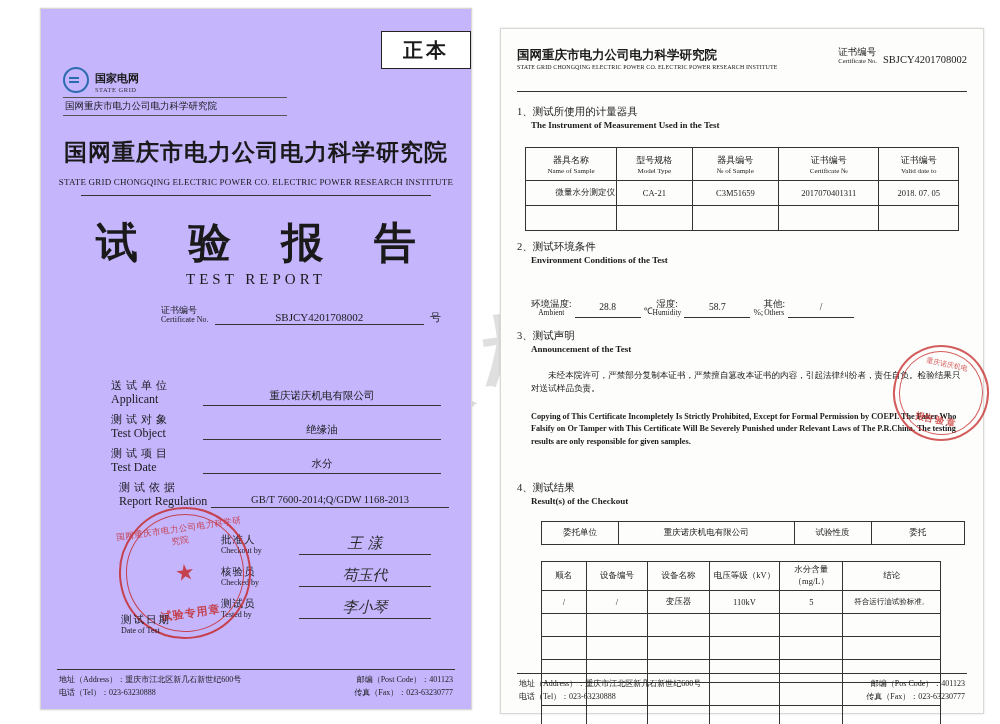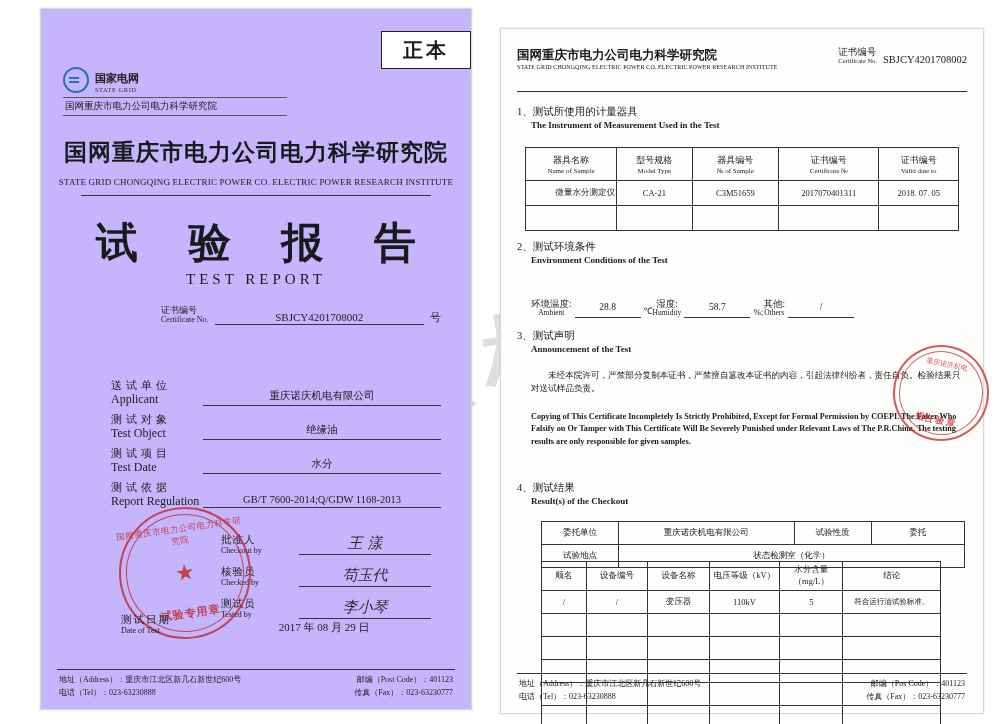--- a/index.html
+++ b/index.html
@@ -346,21 +346,21 @@
   </div>
 
   <div class="field-row" style="top:434px;">
     <span class="lab">
       <span class="cn">测试项目</span>
       <span class="en" style="display:block;">Test Date</span>
     </span>
     <span class="val">水分</span>
   </div>
 
-  <div class="field-row" style="top:468px;">
+  <div class="field-row" style="top:468px;margin-left:8px;">
     <span class="lab">
       <span class="cn">测试依据</span>
       <span class="en" style="display:block;">Report Regulation</span>
     </span>
     <span class="val">GB/T 7600-2014;Q/GDW 1168-2013</span>
   </div>
 
   <div class="sig-row" style="top:520px;">
     <span class="lab">
       <span class="cn">批准人</span>
@@ -390,21 +390,20 @@
     <div class="arc">国网重庆市电力公司电力科学研究院</div>
     <div class="star">★</div>
     <div class="bot">试验专用章</div>
   </div>
 
   <div id="left-date">
     <span class="lab">
       <span class="cn">测试日期</span>
       <span class="en" style="display:block;">Date of Test</span>
     </span>
-    <span class="val">2017 年 08 月 29 日</span>
   </div>
 
   <div class="page-footer">
     <div class="rule"></div>
     <div class="frow">
       <span>
         <span>地址（Address）：</span><span>重庆市江北区新几石新世纪600号</span>
       </span>
       <span>
         <span>邮编（Post Code）：</span><span>401123</span>
@@ -539,24 +538,20 @@
   </div>
 
   <table class="grid" id="tbl-results-info" style="left:40px; top:492px; width:424px;">
     <tbody>
         <tr>
       <td style="width:72px;height:20px;">委托单位</td>
       <td style="width:168px;">重庆诺庆机电有限公司</td>
       <td style="width:72px;">试验性质</td>
       <td style="width:88px;">委托</td>
     </tr>
-    <tr>
-      <td style="height:20px;">试验地点</td>
-      <td colspan="3">状态检测室（化学）</td>
-    </tr>
   </tbody>
     </table>
 
   <table class="grid" id="tbl-results" style="left:40px; top:532px; width:400px;">
     <tbody>
         <tr>
       <td style="width:44px;height:26px;">顺名</td>
       <td style="width:62px;">设备编号</td>
       <td style="width:62px;">设备名称</td>
       <td style="width:70px;">电压等级（kV）</td>

